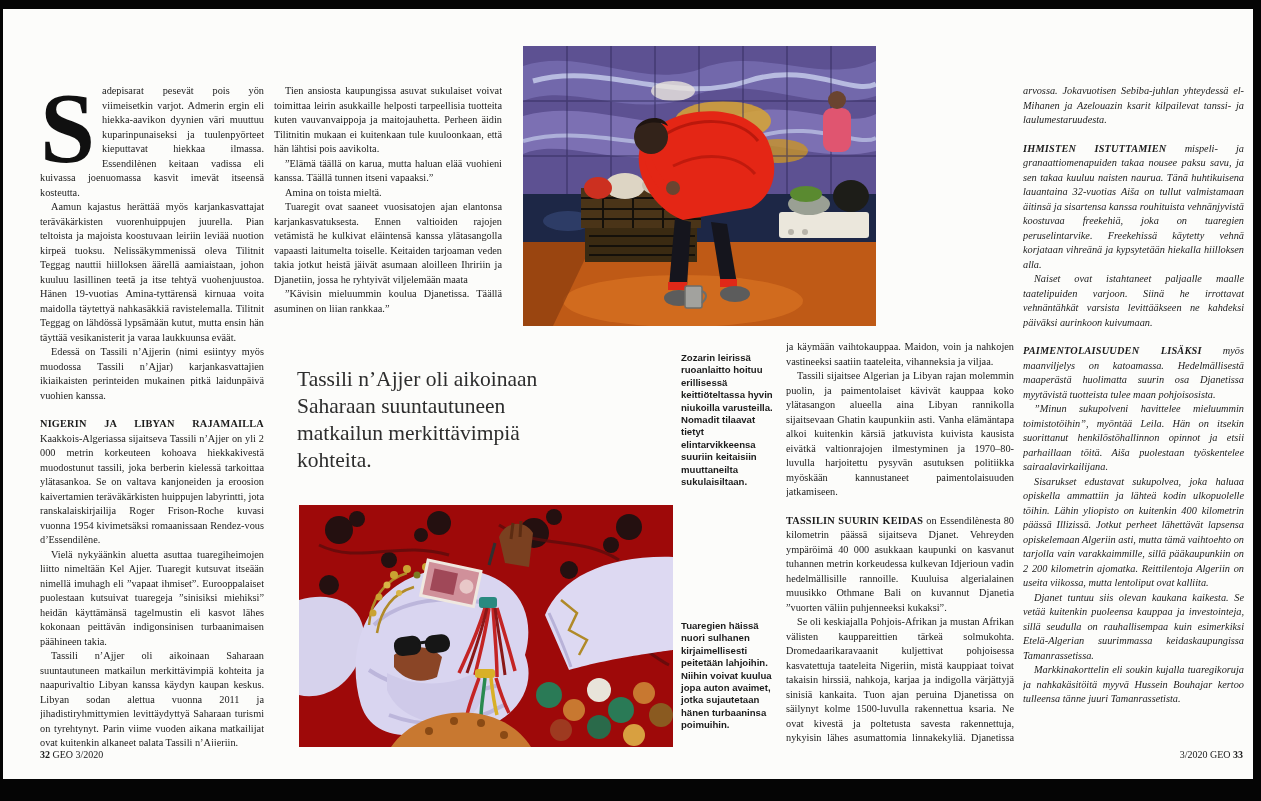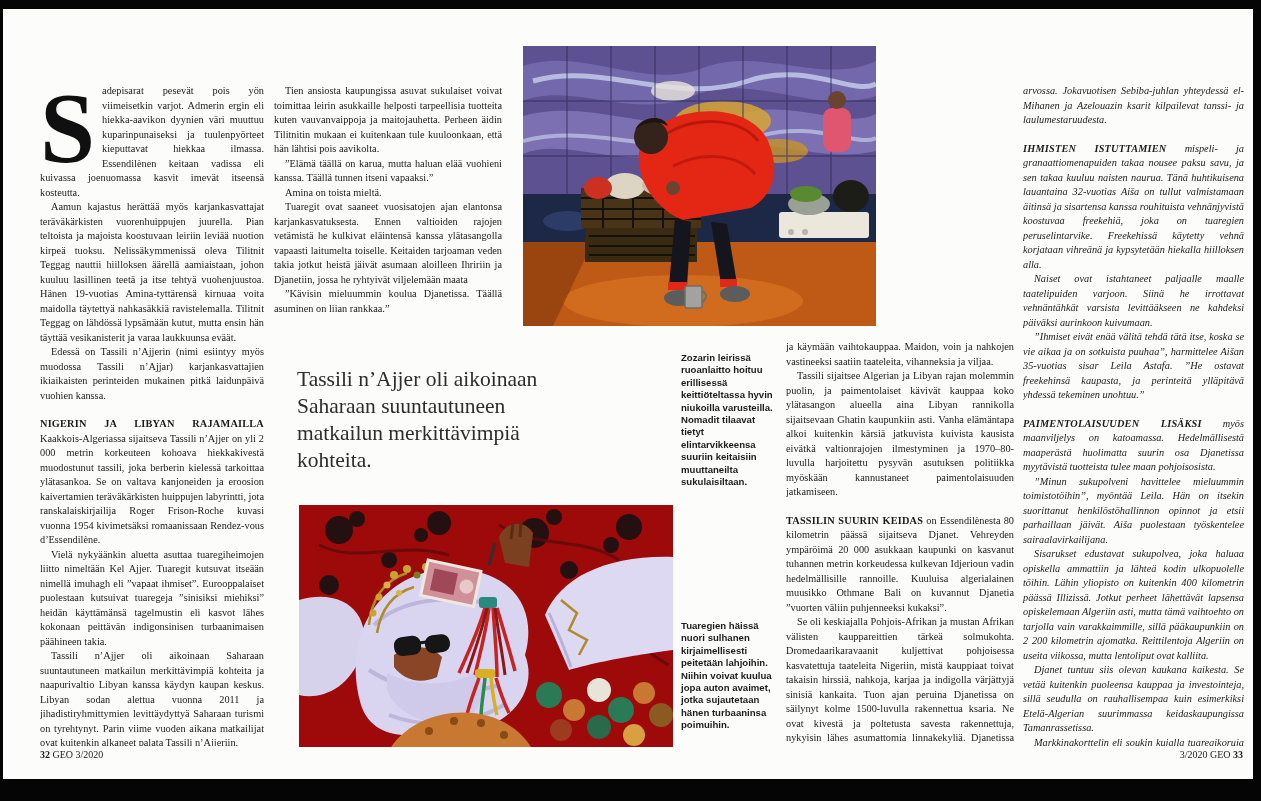--- a/index.html
+++ b/index.html
@@ -218,32 +218,31 @@
       </g>
     </svg>
   </figure>
 
   <div class="caption" style="left:681px;top:352px;">Zozarin leirissä ruoanlaitto hoituu erillisessä keittiöteltassa hyvin niukoilla varusteilla. Nomadit tilaavat tietyt elintarvikkeensa suuriin keitaisiin muuttaneilta sukulaisiltaan.</div>
   <div class="caption" style="left:681px;top:620px;">Tuaregien häissä nuori sulhanen kirjaimellisesti peitetään lahjoihin. Niihin voivat kuulua jopa auton avaimet, jotka sujautetaan hänen turbaaninsa poimuihin.</div>
 
   <div class="col" style="left:786px;top:340px;width:228px;height:406px;">
     <p><span>ja käymään vaihtokauppaa. Maidon, voin ja nahkojen vastineeksi saatiin taateleita, vihanneksia ja viljaa.</span></p>
     <p class="ind"><span>Tassili sijaitsee Algerian ja Libyan rajan molemmin puolin, ja paimentolaiset kävivät kauppaa koko ylätasangon alueella aina Libyan rannikolla sijaitsevaan Ghatin kaupunkiin asti. Vanha elämäntapa alkoi kuitenkin kärsiä jatkuvista kuivista kausista eivätkä valtionrajojen ilmestyminen ja 1970–80-luvulla harjoitettu pysyvän asutuksen politiikka myöskään kannustaneet paimentolaisuuden jatkamiseen.</span></p>
-    <p class="gap"><b class="lead">TASSILIN SUURIN KEIDAS</b><span> on Essendilènesta 80 kilometrin päässä sijaitseva Djanet. Vehreyden ympäröimä 20 000 asukkaan kaupunki on kasvanut tuhannen metrin korkeudessa kulkevan Idjerioun vadin hedelmällisille rannoille. Kuuluisa algerialainen muusikko Othmane Bali on kuvannut Djanetia ”vuorten väliin puhjenneeksi kukaksi”.</span></p>
+    <p class="gap"><b class="lead">TASSILIN SUURIN KEIDAS</b><span> on Essendilènesta 80 kilometrin päässä sijaitseva Djanet. Vehreyden ympäröimä 40 000 asukkaan kaupunki on kasvanut tuhannen metrin korkeudessa kulkevan Idjerioun vadin hedelmällisille rannoille. Kuuluisa algerialainen muusikko Othmane Bali on kuvannut Djanetia ”vuorten väliin puhjenneeksi kukaksi”.</span></p>
     <p class="ind"><span>Se oli keskiajalla Pohjois-Afrikan ja mustan Afrikan välisten kauppareittien tärkeä solmukohta. Dromedaarikaravaanit kuljettivat pohjoisessa kasvatettuja taateleita Nigeriin, mistä kauppiaat toivat takaisin hirssiä, nahkoja, karjaa ja indigolla värjättyjä sinisiä kankaita. Tuon ajan peruina Djanetissa on säilynyt kolme 1500-luvulla rakennettua ksaria. Ne ovat kivestä ja poltetusta savesta rakennettuja, nykyisin lähes asumattomia linnakekyliä. Djanetissa ksarit on rakennettu korkealle suojaan tulvilta, kun uusi kaupunki taas on kehittynyt rinteiden alle.</span></p>
 
   </div>
 
   <div class="col" style="left:1023px;top:84px;width:221px;height:662px;font-style:italic;">
     <p><span>arvossa. Jokavuotisen Sebiba-juhlan yhteydessä el-Mihanen ja Azelouazin ksarit kilpailevat tanssi- ja laulumestaruudesta.</span></p>
     <p class="gap"><b class="lead">IHMISTEN ISTUTTAMIEN</b><span> mispeli- ja granaattiomenapuiden takaa nousee paksu savu, ja sen takaa kuuluu naisten naurua. Tänä huhtikuisena lauantaina 32-vuotias Aiša on tullut valmistamaan äitinsä ja sisartensa kanssa rouhituista vehnänjyvistä koostuvaa freekehiä, joka on tuaregien peruselintarvike. Freekehissä käytetty vehnä korjataan vihreänä ja kypsytetään hiekalla hiilloksen alla.</span></p>
     <p class="ind"><span>Naiset ovat istahtaneet paljaalle maalle taatelipuiden varjoon. Siinä he irrottavat vehnäntähkät varsista levittääkseen ne kahdeksi päiväksi aurinkoon kuivumaan.</span></p>
-    <p class="ind"><span>”Ihmiset eivät enää välitä tehdä tätä itse, koska se vie aikaa ja on sotkuista puuhaa”, harmittelee Aišan 35-vuotias sisar Leila Astafa. ”He ostavat freekehinsä kaupasta, ja perinteitä ylläpitävä yhdessä tekeminen unohtuu.”</span></p>
     <p class="gap"><b class="lead">PAIMENTOLAISUUDEN LISÄKSI</b><span> myös maanviljelys on katoamassa. Hedelmällisestä maaperästä huolimatta suurin osa Djanetissa myytävistä tuotteista tulee maan pohjoisosista.</span></p>
-    <p class="ind"><span>”Minun sukupolveni havittelee mieluummin toimistotöihin”, myöntää Leila. Hän on itsekin suorittanut henkilöstöhallinnon opinnot ja etsii parhaillaan jäivät. Aiša puolestaan työskentelee sairaalavirkailijana.</span></p>
+    <p class="ind"><span>”Minun sukupolveni havittelee mieluummin toimistotöihin”, myöntää Leila. Hän on itsekin suorittanut henkilöstöhallinnon opinnot ja etsii parhaillaan töitä. Aiša puolestaan työskentelee sairaalavirkailijana.</span></p>
     <p class="ind"><span>Sisarukset edustavat sukupolvea, joka haluaa opiskella ammattiin ja lähteä kodin ulkopuolelle töihin. Lähin yliopisto on kuitenkin 400 kilometrin päässä Illizissä. Jotkut perheet lähettävät lapsensa opiskelemaan Algeriin asti, mutta tämä vaihtoehto on tarjolla vain varakkaimmille, sillä pääkaupunkiin on 2 200 kilometrin ajomatka. Reittilentoja Algeriin on useita viikossa, mutta lentoliput ovat kalliita.</span></p>
     <p class="ind"><span>Djanet tuntuu siis olevan kaukana kaikesta. Se vetää kuitenkin puoleensa kauppaa ja investointeja, sillä seudulla on rauhallisempaa kuin esimerkiksi Etelä-Algerian suurimmassa keidaskaupungissa Tamanrassetissa.</span></p>
     <p class="ind"><span>Markkinakorttelin eli soukin kujalla tuaregikoruja ja nahkakäsitöitä myyvä Hussein Bouhajar kertoo tulleensa tänne juuri Tamanrassetista.</span></p>
 
   </div>
 
   <div class="footer footer-left"><b>32</b> <span>GEO 3/2020</span></div>
   <div class="footer footer-right"><span>3/2020 GEO</span> <b>33</b></div>
 </div>
 

